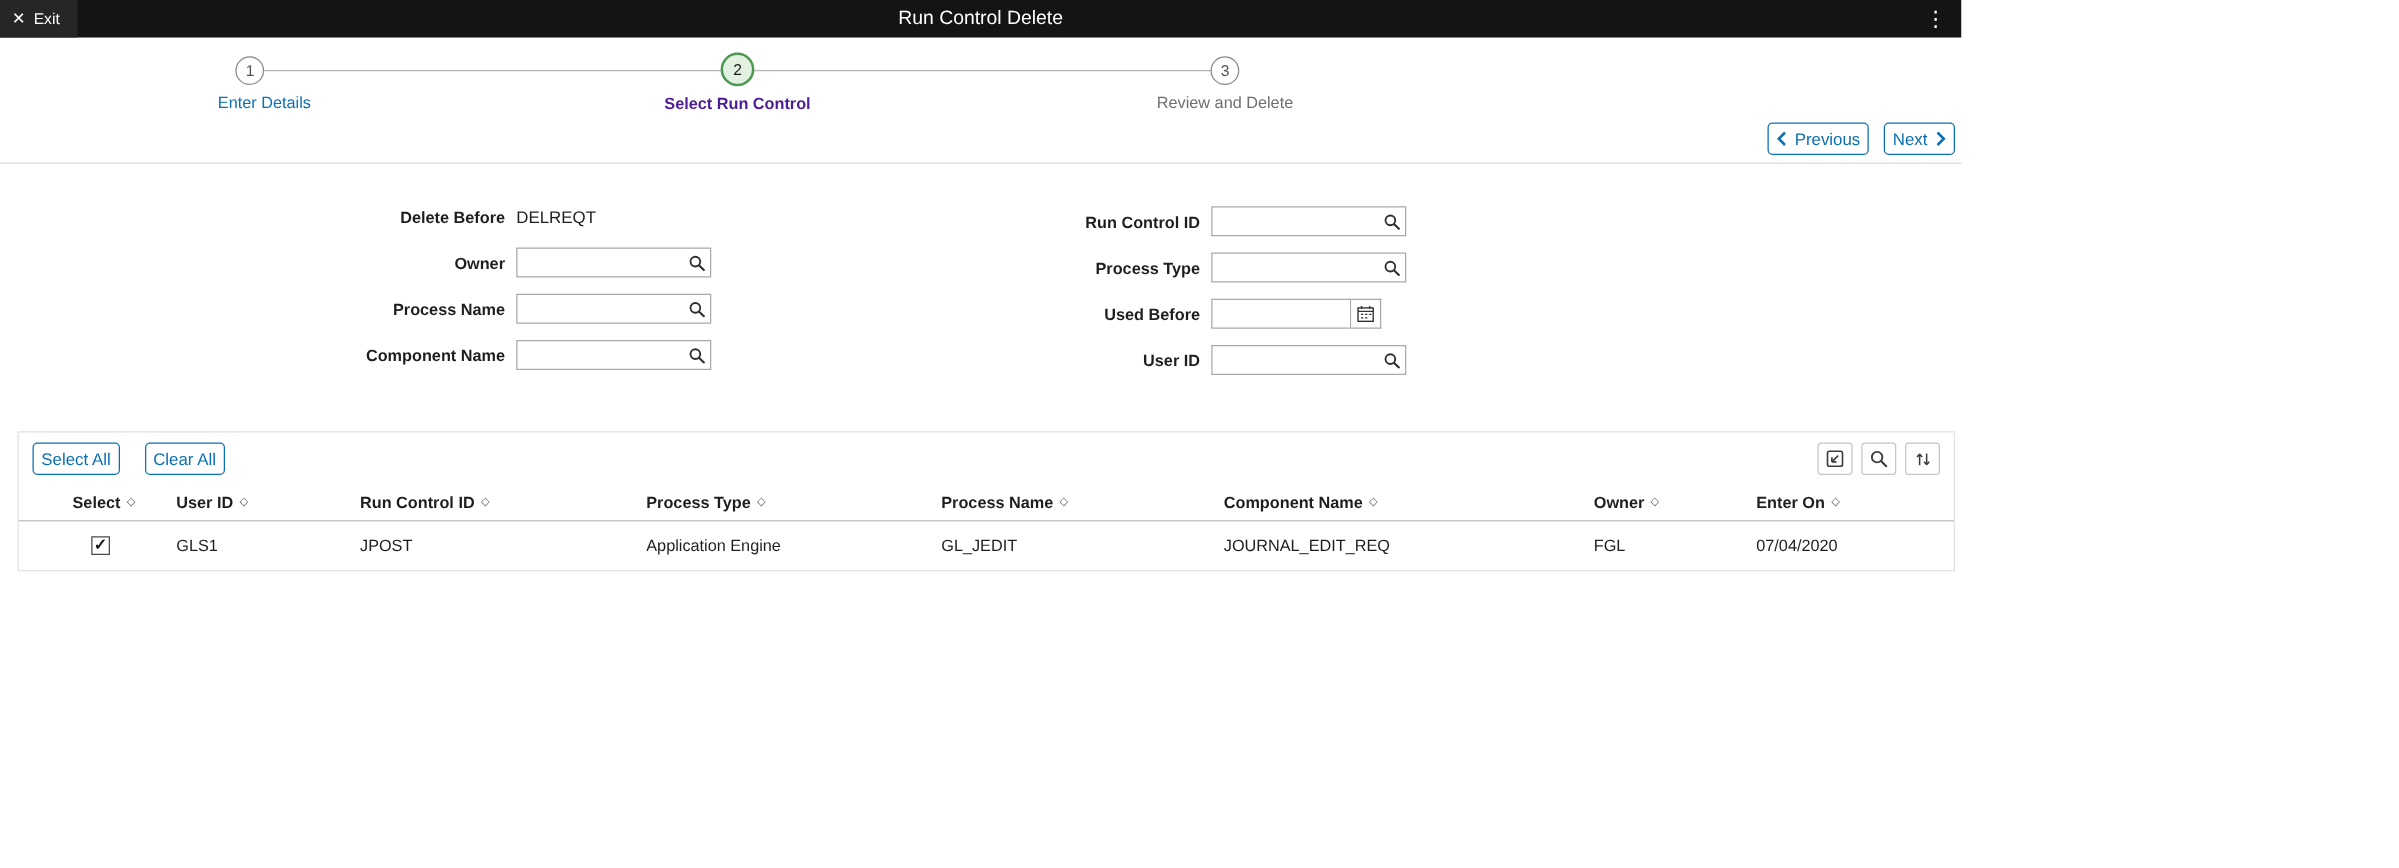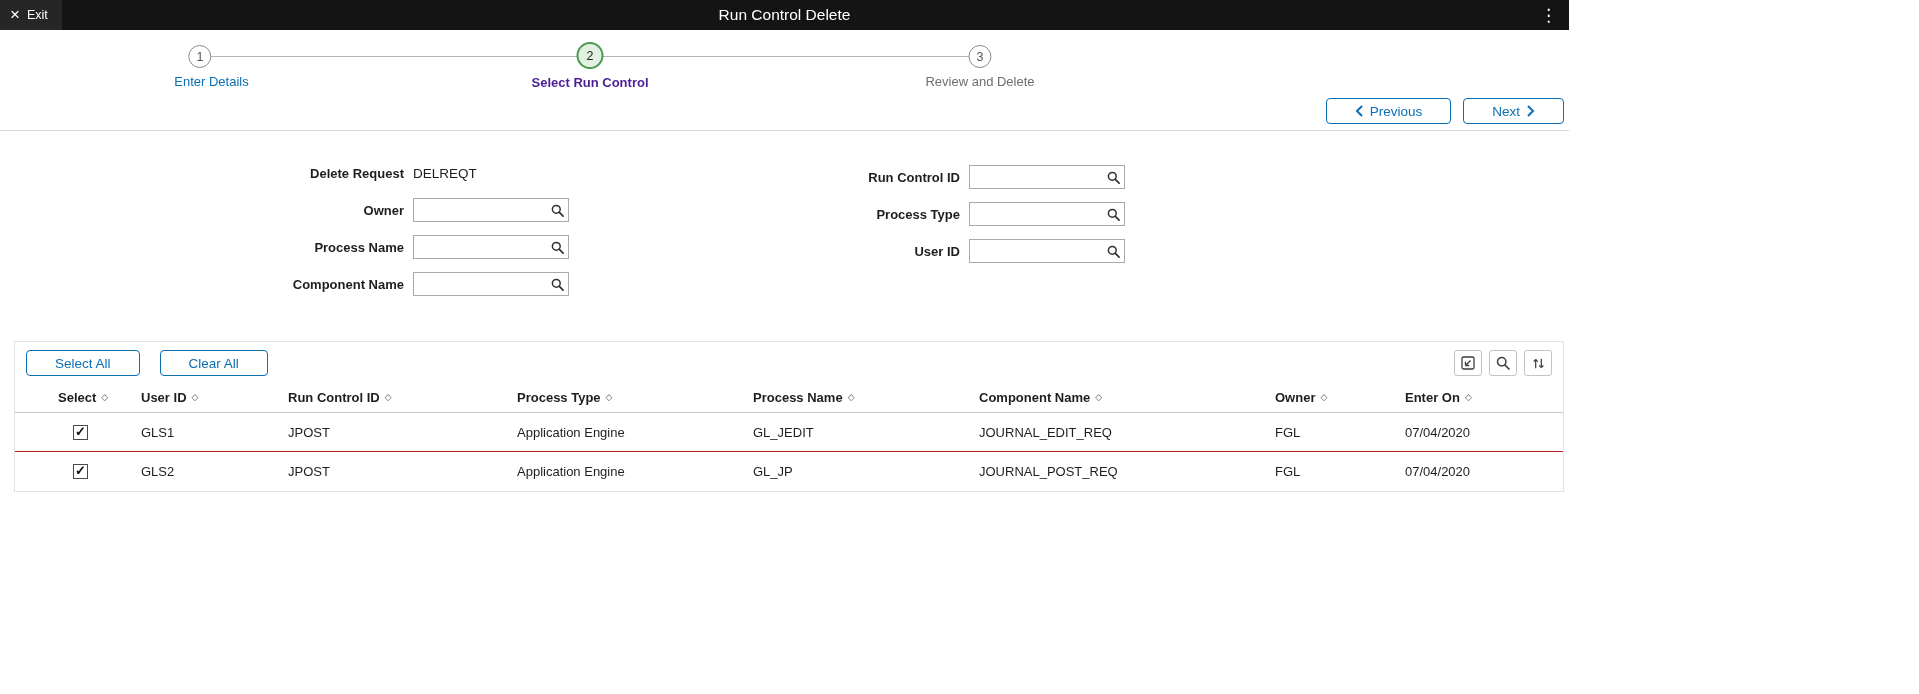--- a/index.html
+++ b/index.html
@@ -21,21 +21,21 @@
   .step{position:absolute;transform:translateX(-50%);text-align:center;cursor:pointer;}
   .step-circle{border-radius:50%;background:#fff;display:flex;align-items:center;justify-content:center;margin:0 auto;font-size:12.5px;color:#555;}
   .step.visited .step-circle,.step.upcoming .step-circle{width:23px;height:23px;border:1px solid #8a8a8a;margin-top:15px;}
   .step.current .step-circle{width:27px;height:27px;border:2px solid var(--step-current-border,#4b9a50);background:var(--step-current-fill,#e3f1e3);margin-top:12px;color:#1e1e1e;}
   .step-label{margin-top:6px;font-size:13px;white-space:nowrap;}
   .step.visited .step-label{color:var(--accent,#0b6fb3);padding-left:23px;}
   .step.current .step-label{font-weight:bold;color:#4c1d95;}
   .step.upcoming .step-label{color:#6e6e6e;}
   .nav-row{display:flex;justify-content:flex-end;gap:12px;margin:8px 5px 0 0;}
 
-  .btn{display:inline-flex;align-items:center;gap:6px;background:#fff;border:1px solid var(--accent,#0b6fb3);color:var(--accent,#0b6fb3);border-radius:4px;font-size:13.5px;padding:4px 28px;height:26px;cursor:pointer;font-family:inherit;white-space:nowrap;}
+  .btn{display:inline-flex;align-items:center;gap:6px;background:#fff;border:1px solid var(--accent,#0b6fb3);color:var(--accent,#0b6fb3);border-radius:4px;font-size:13.5px;padding:4px 6px;height:26px;cursor:pointer;font-family:inherit;white-space:nowrap;}
 
   
   .form-area{display:flex;padding-top:30px;}
   .col-left{width:569px;}
   .col-right{width:556px;margin-top:4px;}
   .form-row{display:flex;align-items:center;justify-content:flex-end;margin-bottom:13px;height:24px;}
   .form-row label{font-size:13px;font-weight:bold;margin-right:9px;white-space:nowrap;}
   .field{width:156px;position:relative;flex:none;}
   .field input{width:100%;height:24px;border:1px solid #a9a9a9;font-size:13px;padding:1px 24px 1px 5px;font-family:inherit;}
   .mag-btn{position:absolute;right:1px;top:1px;width:22px;height:22px;border:none;background:transparent;display:flex;align-items:center;justify-content:center;cursor:pointer;padding:0;}
@@ -51,21 +51,21 @@
   .grid-title{font-size:14px;font-weight:bold;color:var(--section-title,#9e5c16);margin:0;}
   .row-count{font-size:12px;font-weight:bold;margin-right:9px;}
   .grid-box{border:1px solid #e2e2e2;}
   .grid-toolbar{display:flex;align-items:center;padding:8px 11px;justify-content:space-between;}
   .grid-toolbar .btn{margin-right:20px;}
   .grid-actions{margin-left:auto;display:flex;gap:7px;}
   .icon-btn{width:28px;height:26px;border:1px solid #c4c4c4;border-radius:3px;background:#fff;display:flex;align-items:center;justify-content:center;cursor:pointer;padding:0;}
   table.rc-grid{width:100%;border-collapse:collapse;table-layout:fixed;}
   .rc-grid th{font-size:13px;font-weight:bold;text-align:left;padding:6px 8px 7px 0;border-bottom:1px solid #c6c6c6;white-space:nowrap;cursor:pointer;}
   .rc-grid th:first-child{padding-left:43px;}
-  .rc-grid td{font-size:13px;padding:0 8px 0 0;height:39px;border-bottom:1px solid #b91c1c;white-space:nowrap;overflow:hidden;}
+  .rc-grid td{font-size:13px;padding:0 8px 0 0;height:39px;border-bottom:6px solid #b91c1c;white-space:nowrap;overflow:hidden;}
   .rc-grid td:first-child{padding-left:58px;}
   .rc-grid tr:last-child td{border-bottom:none;}
   .sort-diamond{font-size:9px;color:#555;margin-left:5px;vertical-align:2px;font-weight:normal;}
   input[type=checkbox]{appearance:none;-webkit-appearance:none;width:15px;height:15px;border:1px solid #4a4a4a;background:#fff;margin:0;position:relative;cursor:pointer;vertical-align:middle;}
   input[type=checkbox]:checked::after{content:"\2713";position:absolute;left:1px;top:-2px;font-size:13px;font-weight:bold;color:#111;}
 </style>
 </head>
 <body>
 
 <div class="app">
@@ -109,21 +109,21 @@
         <svg width="9" height="12" viewBox="0 0 8 12">
             <path d="M1.5 1 L6.5 6 L1.5 11" fill="none" stroke="currentColor" stroke-width="2"></path>
           </svg>
       </button>
     </div>
   </section>
 
   <section class="form-area">
     <div class="col-left">
       <div class="form-row">
-        <label>Delete Request</label>
+        <label>Delete Before</label>
         <div class="static-field">DELREQT</div>
       </div>
       <div class="form-row">
         <label>Owner</label>
         <div class="field">
           <input type="text" value="" style="">
           <button class="mag-btn">
             <svg width="13" height="13" viewBox="0 0 14 14" fill="none">
                 <circle cx="5.7" cy="5.7" r="4.2" stroke="#2e2e2e" stroke-width="1.6"></circle>
                 <path d="M9 9 L13 13" stroke="#2e2e2e" stroke-width="1.8" stroke-linecap="round"></path>
@@ -171,20 +171,34 @@
         </div>
       </div>
       <div class="form-row">
         <label>Process Type</label>
         <div class="field">
           <input type="text" value="" style="">
           <button class="mag-btn">
             <svg width="13" height="13" viewBox="0 0 14 14" fill="none">
                 <circle cx="5.7" cy="5.7" r="4.2" stroke="#2e2e2e" stroke-width="1.6"></circle>
                 <path d="M9 9 L13 13" stroke="#2e2e2e" stroke-width="1.8" stroke-linecap="round"></path>
+              </svg>
+          </button>
+        </div>
+      </div>
+      <div class="form-row">
+        <label>Used Before</label>
+        <div class="date-field">
+          <input type="text" value="" style="">
+          <button class="cal-btn">
+            <svg width="15" height="14" viewBox="0 0 16 15" fill="none">
+                <rect x="1.5" y="2.5" width="13" height="11.5" stroke="#333" stroke-width="1.2"></rect>
+                <path d="M1.5 5.5 H14.5" stroke="#333" stroke-width="1"></path>
+                <path d="M4.5 0.8 V3.2 M11.5 0.8 V3.2" stroke="#333" stroke-width="1.2"></path>
+                <path d="M4 8 H6 M7.5 8 H9.5 M11 8 H13 M4 11 H6 M7.5 11 H9.5" stroke="#333" stroke-width="1.2"></path>
               </svg>
           </button>
         </div>
       </div>
       <div class="form-row">
         <label>User ID</label>
         <div class="field">
           <input type="text" value="" style="">
           <button class="mag-btn">
             <svg width="13" height="13" viewBox="0 0 14 14" fill="none">
@@ -252,28 +266,18 @@
           <tr>
             <td><input type="checkbox" checked="" style=""></td>
             <td>GLS1</td>
             <td>JPOST</td>
             <td>Application Engine</td>
             <td>GL_JEDIT</td>
             <td>JOURNAL_EDIT_REQ</td>
             <td>FGL</td>
             <td>07/04/2020</td>
           </tr>
-          <tr>
-            <td><input type="checkbox" checked="" style=""></td>
-            <td>GLS2</td>
-            <td>JPOST</td>
-            <td>Application Engine</td>
-            <td>GL_JP</td>
-            <td>JOURNAL_POST_REQ</td>
-            <td>FGL</td>
-            <td>07/04/2020</td>
-          </tr>
         </tbody>
       </table>
     </div>
   </section>
 
 </div>
 
 </body></html>

